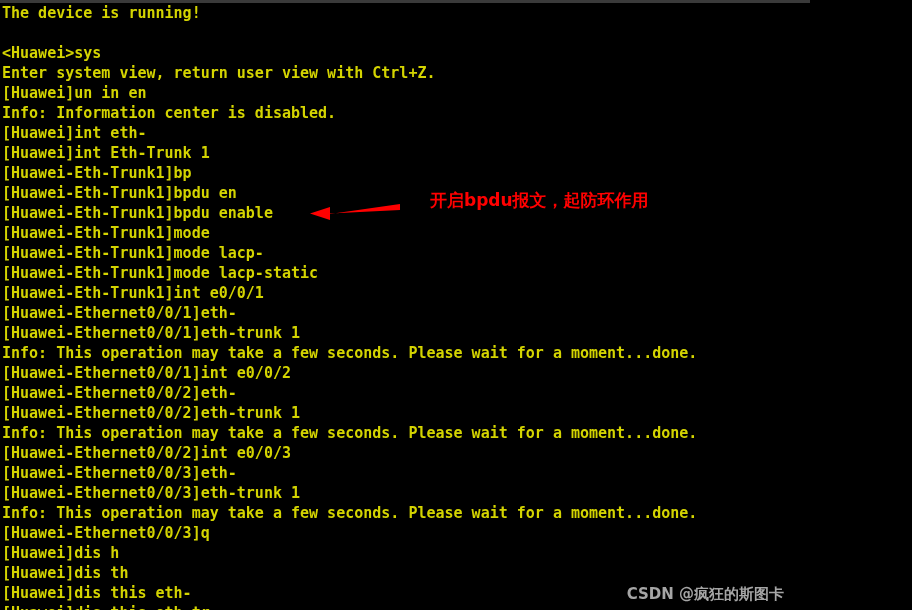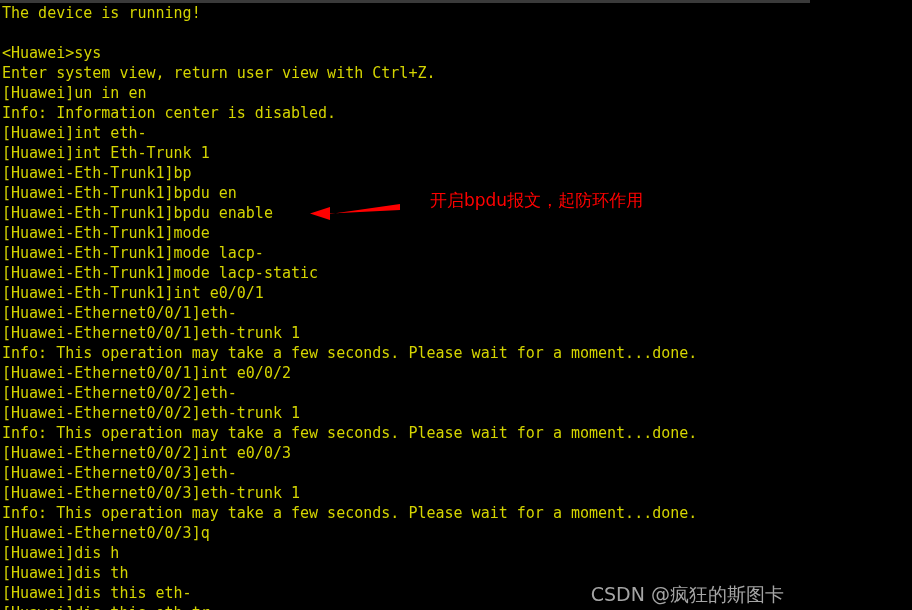--- a/index.html
+++ b/index.html
@@ -8,20 +8,21 @@
     padding: 0;
     background: #000000;
   }
   #screen {
     position: relative;
     width: 810px;
     height: 610px;
     background: #000000;
     overflow: hidden;
     font-family: "DejaVu Sans Mono", "Liberation Mono", monospace;
+    font-weight: bold;
   }
   
   #top-edge {
     position: absolute;
     top: 0; left: 0;
     width: 912px;
     height: 3px;
     background: #3a3a3a;
   }
   #console {
@@ -59,21 +60,21 @@
     line-height: 22px;
     white-space: pre;
     margin-left: 33px;
   }
   #watermark {
     position: absolute;
     right: 26px;
     bottom: 7px;
     color: #b3b3b3;
     font-family: "DejaVu Sans", "Liberation Sans", sans-serif;
-    font-size: 19px;
+    font-size: 15px;
     line-height: 18px;
     white-space: pre;
     opacity: 0.92;
     margin-top: 14px;
   }
 </style>
 </head>
 <body>
 
 <div id="screen">

